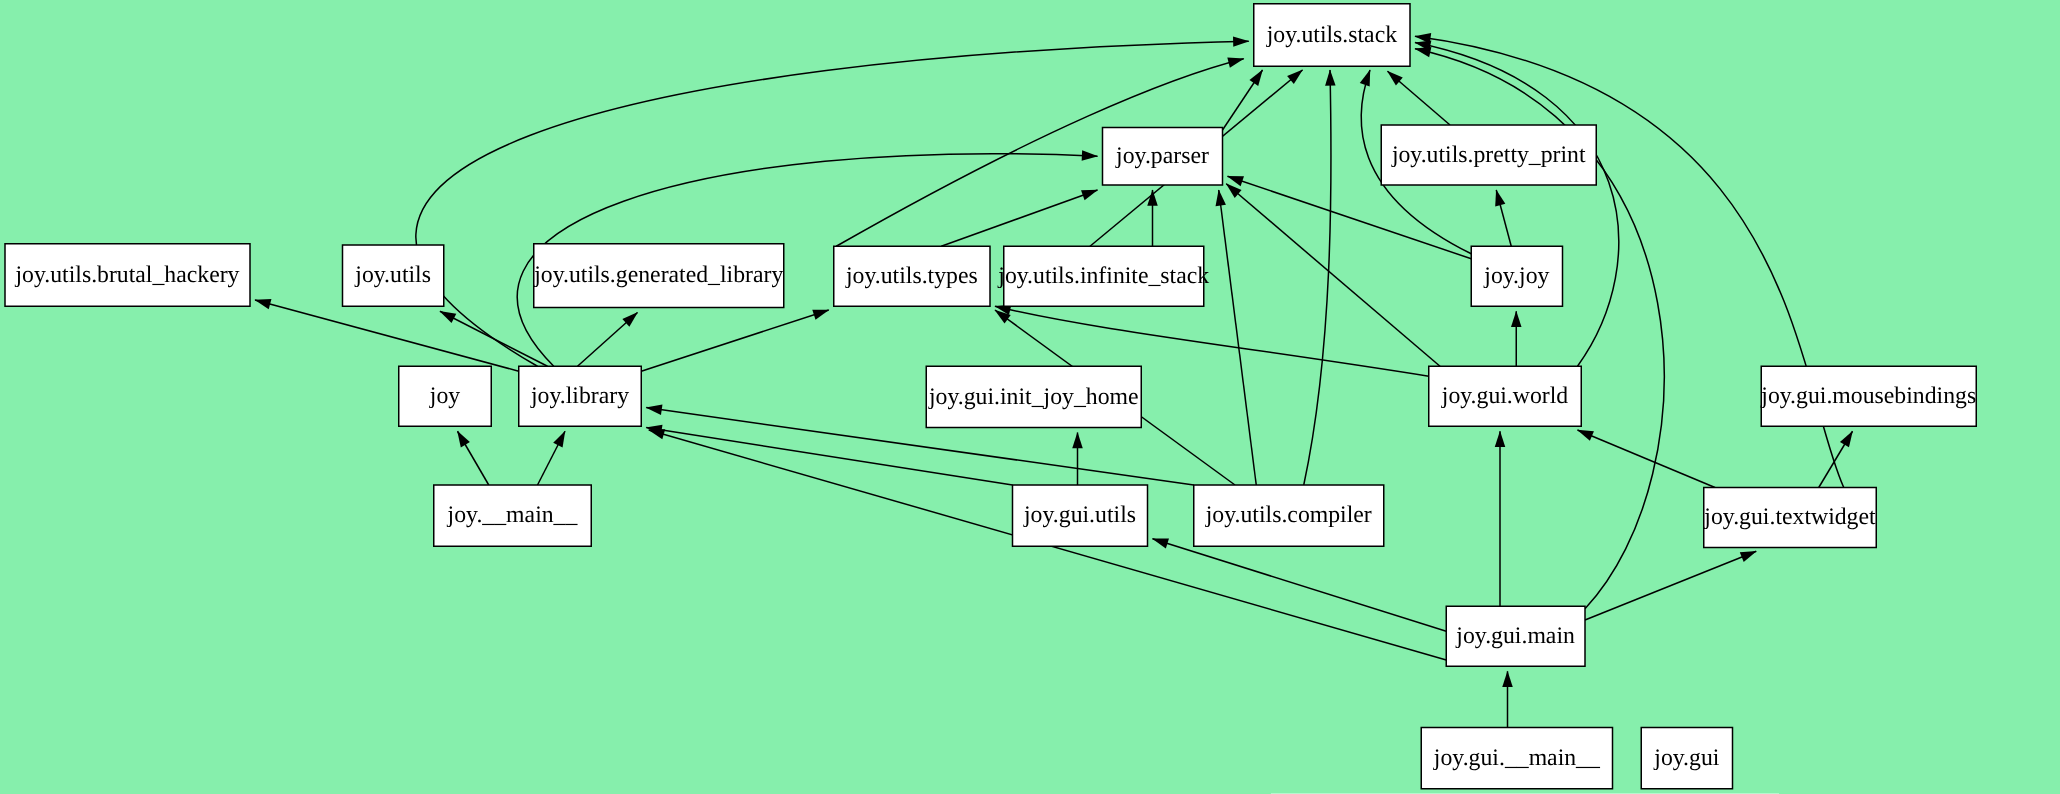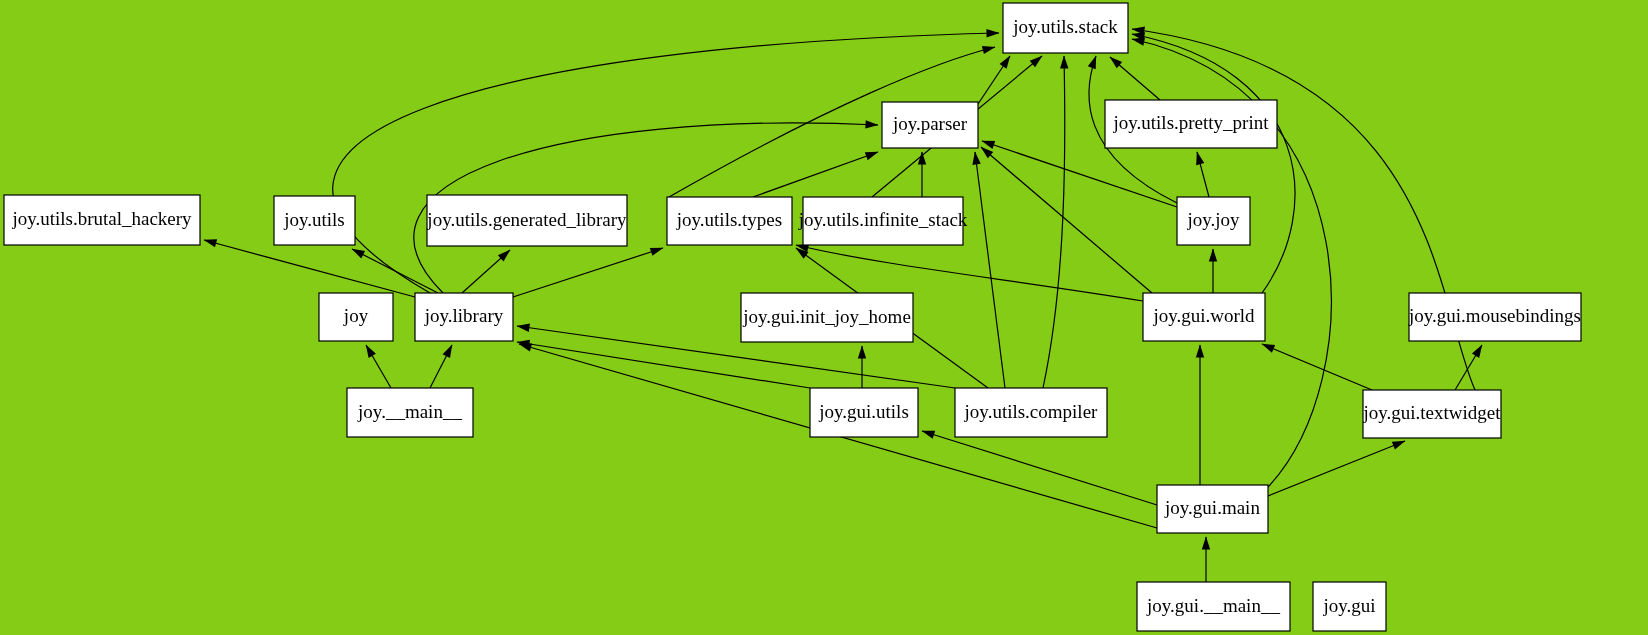--- a/index.html
+++ b/index.html
@@ -4,21 +4,21 @@
 <style>
   html, body {
     margin: 0;
     padding: 0;
     background: #ffffff;
   }
   #stage {
     position: relative;
     width: 1648px;
     height: 635px;
-    background: #84cc16;
+    background: #86efac;
     overflow: hidden;
   }
   svg#graph {
     display: block;
     width: 1648px;
     height: 635px;
     font-family: "Liberation Serif", "DejaVu Serif", serif;
   }
   svg#graph rect.node {
     fill: #ffffff;

